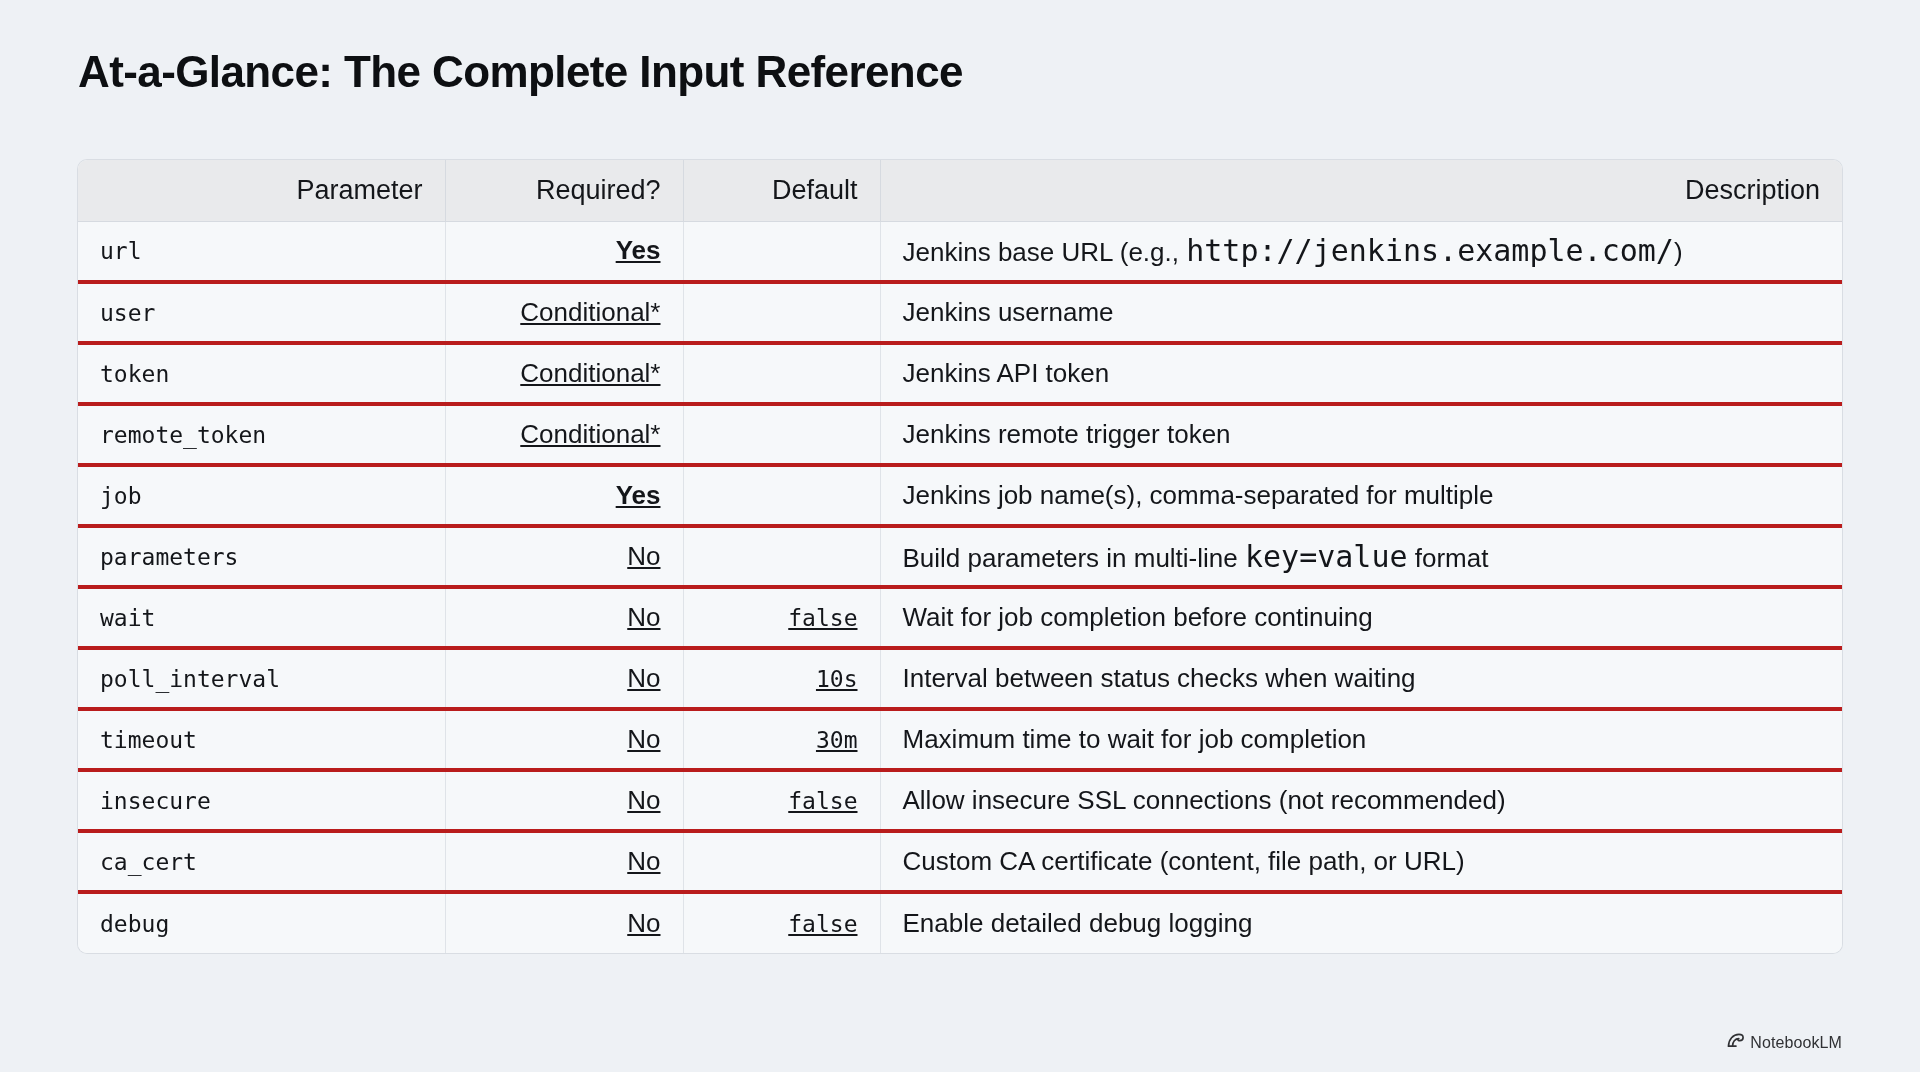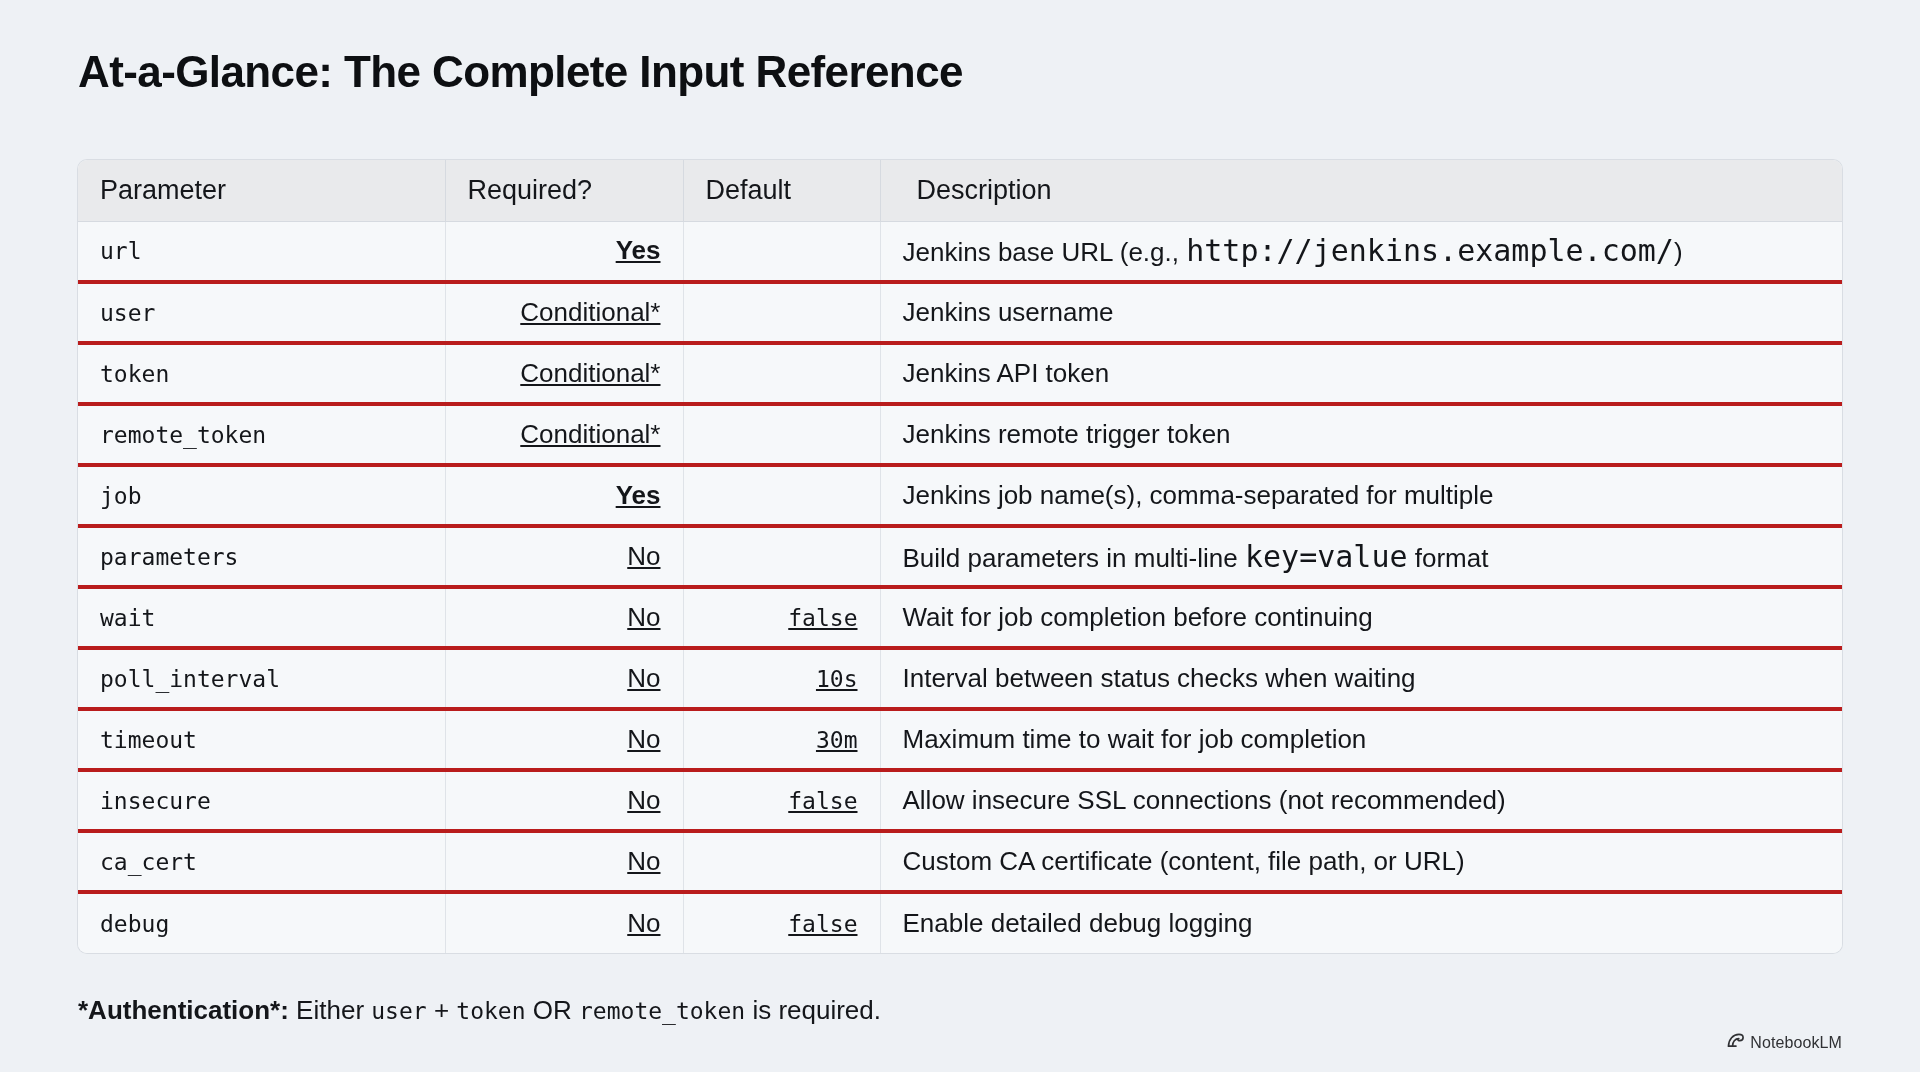--- a/index.html
+++ b/index.html
@@ -49,21 +49,21 @@
   table.ref col.c-def   { width: 197px; }
   table.ref col.c-desc  { width: auto; }
 
   table.ref thead th {
     background: #e9eaec;
     font-size: 27px;
     font-weight: normal;
     color: #14161a;
     height: 61px;
     padding: 0 22px;
-    text-align: left;
+    text-align: right;
     border-right: 1px solid #d6dae0;
     border-bottom: 1px solid #d6dae0;
     vertical-align: middle;
   }
   table.ref thead th:last-child { border-right: none; padding-left: 36px; }
 
   table.ref tbody td {
     background: #f6f8fa;
     height: 61px;
     font-size: 26px;
@@ -208,21 +208,20 @@
           <tr>
             <td><span class="mono">debug</span></td>
             <td class="cell-center"><span>No</span></td>
             <td class="cell-center"><span class="mono">false</span></td>
             <td class="desc"><span>Enable detailed debug logging</span></td>
           </tr>
         </tbody>
     </table>
   </div>
 
-  <div class="footnote" id="footnote"><span style="font-weight: bold;">*Authentication*:</span><span> Either </span><span class="mono">user</span><span> + </span><span class="mono">token</span><span> OR </span><span class="mono">remote_token</span><span> is required.</span></div>
 
   <div class="watermark">
     <span class="wm-icon">
       <svg width="19" height="19" viewBox="0 0 24 24" aria-hidden="true">
         <path d="M3.2 19.2 C3.2 10.4 9.0 4.3 16.4 4.3 C20.0 4.3 21.6 6.0 21.6 8.2 C21.6 10.6 19.8 12.2 17.3 12.2 C15.8 12.2 14.9 11.5 14.9 10.5" fill="none" stroke="#202124" stroke-width="2.1" stroke-linecap="round"></path>
         <path d="M8.2 19.2 C8.2 13.6 11.6 9.6 16.2 9.6" fill="none" stroke="#202124" stroke-width="2.1" stroke-linecap="round"></path>
         <path d="M3.2 19.2 L12.6 19.2" fill="none" stroke="#202124" stroke-width="2.1" stroke-linecap="round"></path>
       </svg>
     </span>
     <span class="wm-text">NotebookLM</span>

